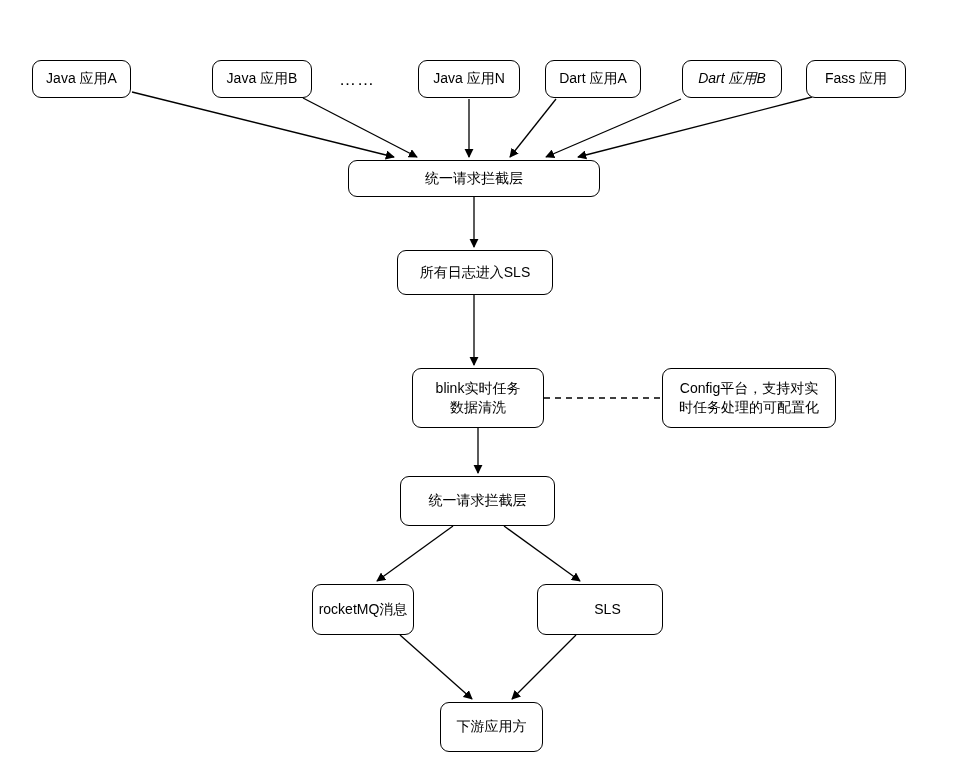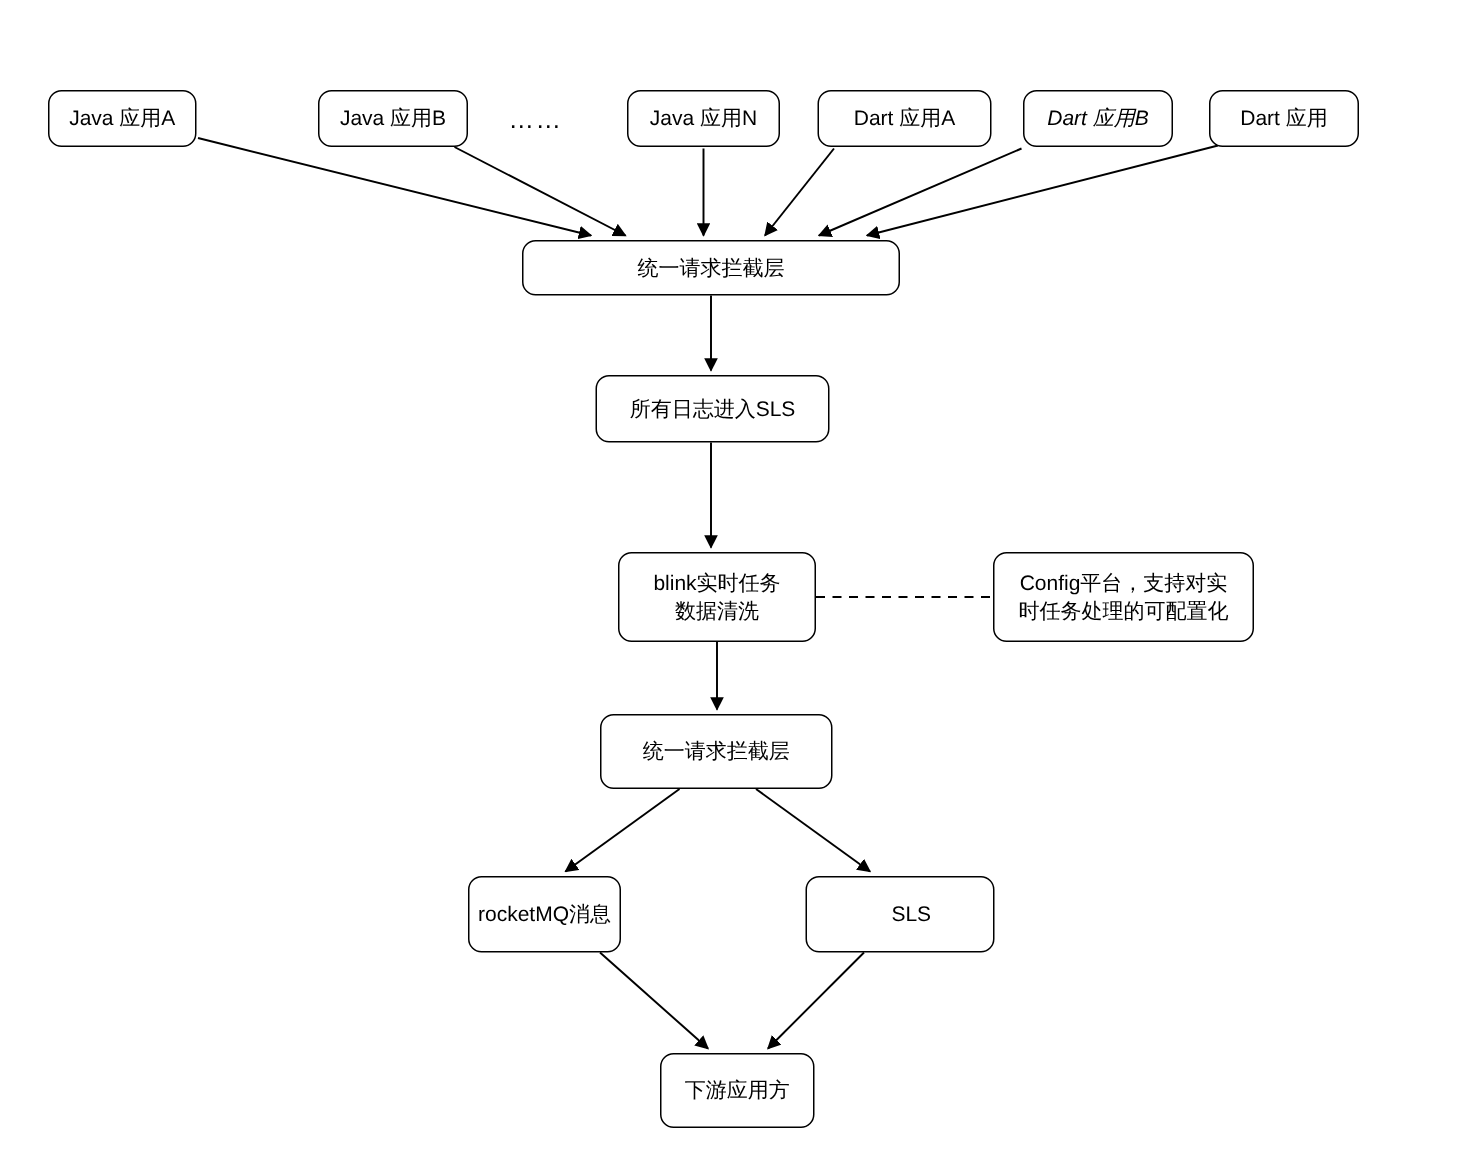--- a/index.html
+++ b/index.html
@@ -90,30 +90,30 @@
   <div class="node" style="left:212px; top:60px; width:100px; height:38px;">
     <span>Java 应用B</span>
   </div>
 
   <div class="ellipsis-label" style="left:339px; top:70px;">……</div>
 
   <div class="node" style="left:418px; top:60px; width:102px; height:38px;">
     <span>Java 应用N</span>
   </div>
 
-  <div class="node" style="left:545px; top:60px; width:116px; height:38px;">
+  <div class="node" style="left:545px; top:60px; width:96px; height:38px;">
     <span>Dart 应用A</span>
   </div>
 
   <div class="node" style="left:682px; top:60px; width:100px; height:38px;font-style:italic;">
     <span>Dart 应用B</span>
   </div>
 
   <div class="node" style="left:806px; top:60px; width:100px; height:38px;">
-    <span>Dart 应用</span>
+    <span>Fass 应用</span>
   </div>
 
   <div class="node" style="left:348px; top:160px; width:252px; height:37px;">
     <span>统一请求拦截层</span>
   </div>
 
   <div class="node" style="left:397px; top:250px; width:156px; height:45px;">
     <span>所有日志进入SLS</span>
   </div>
 

